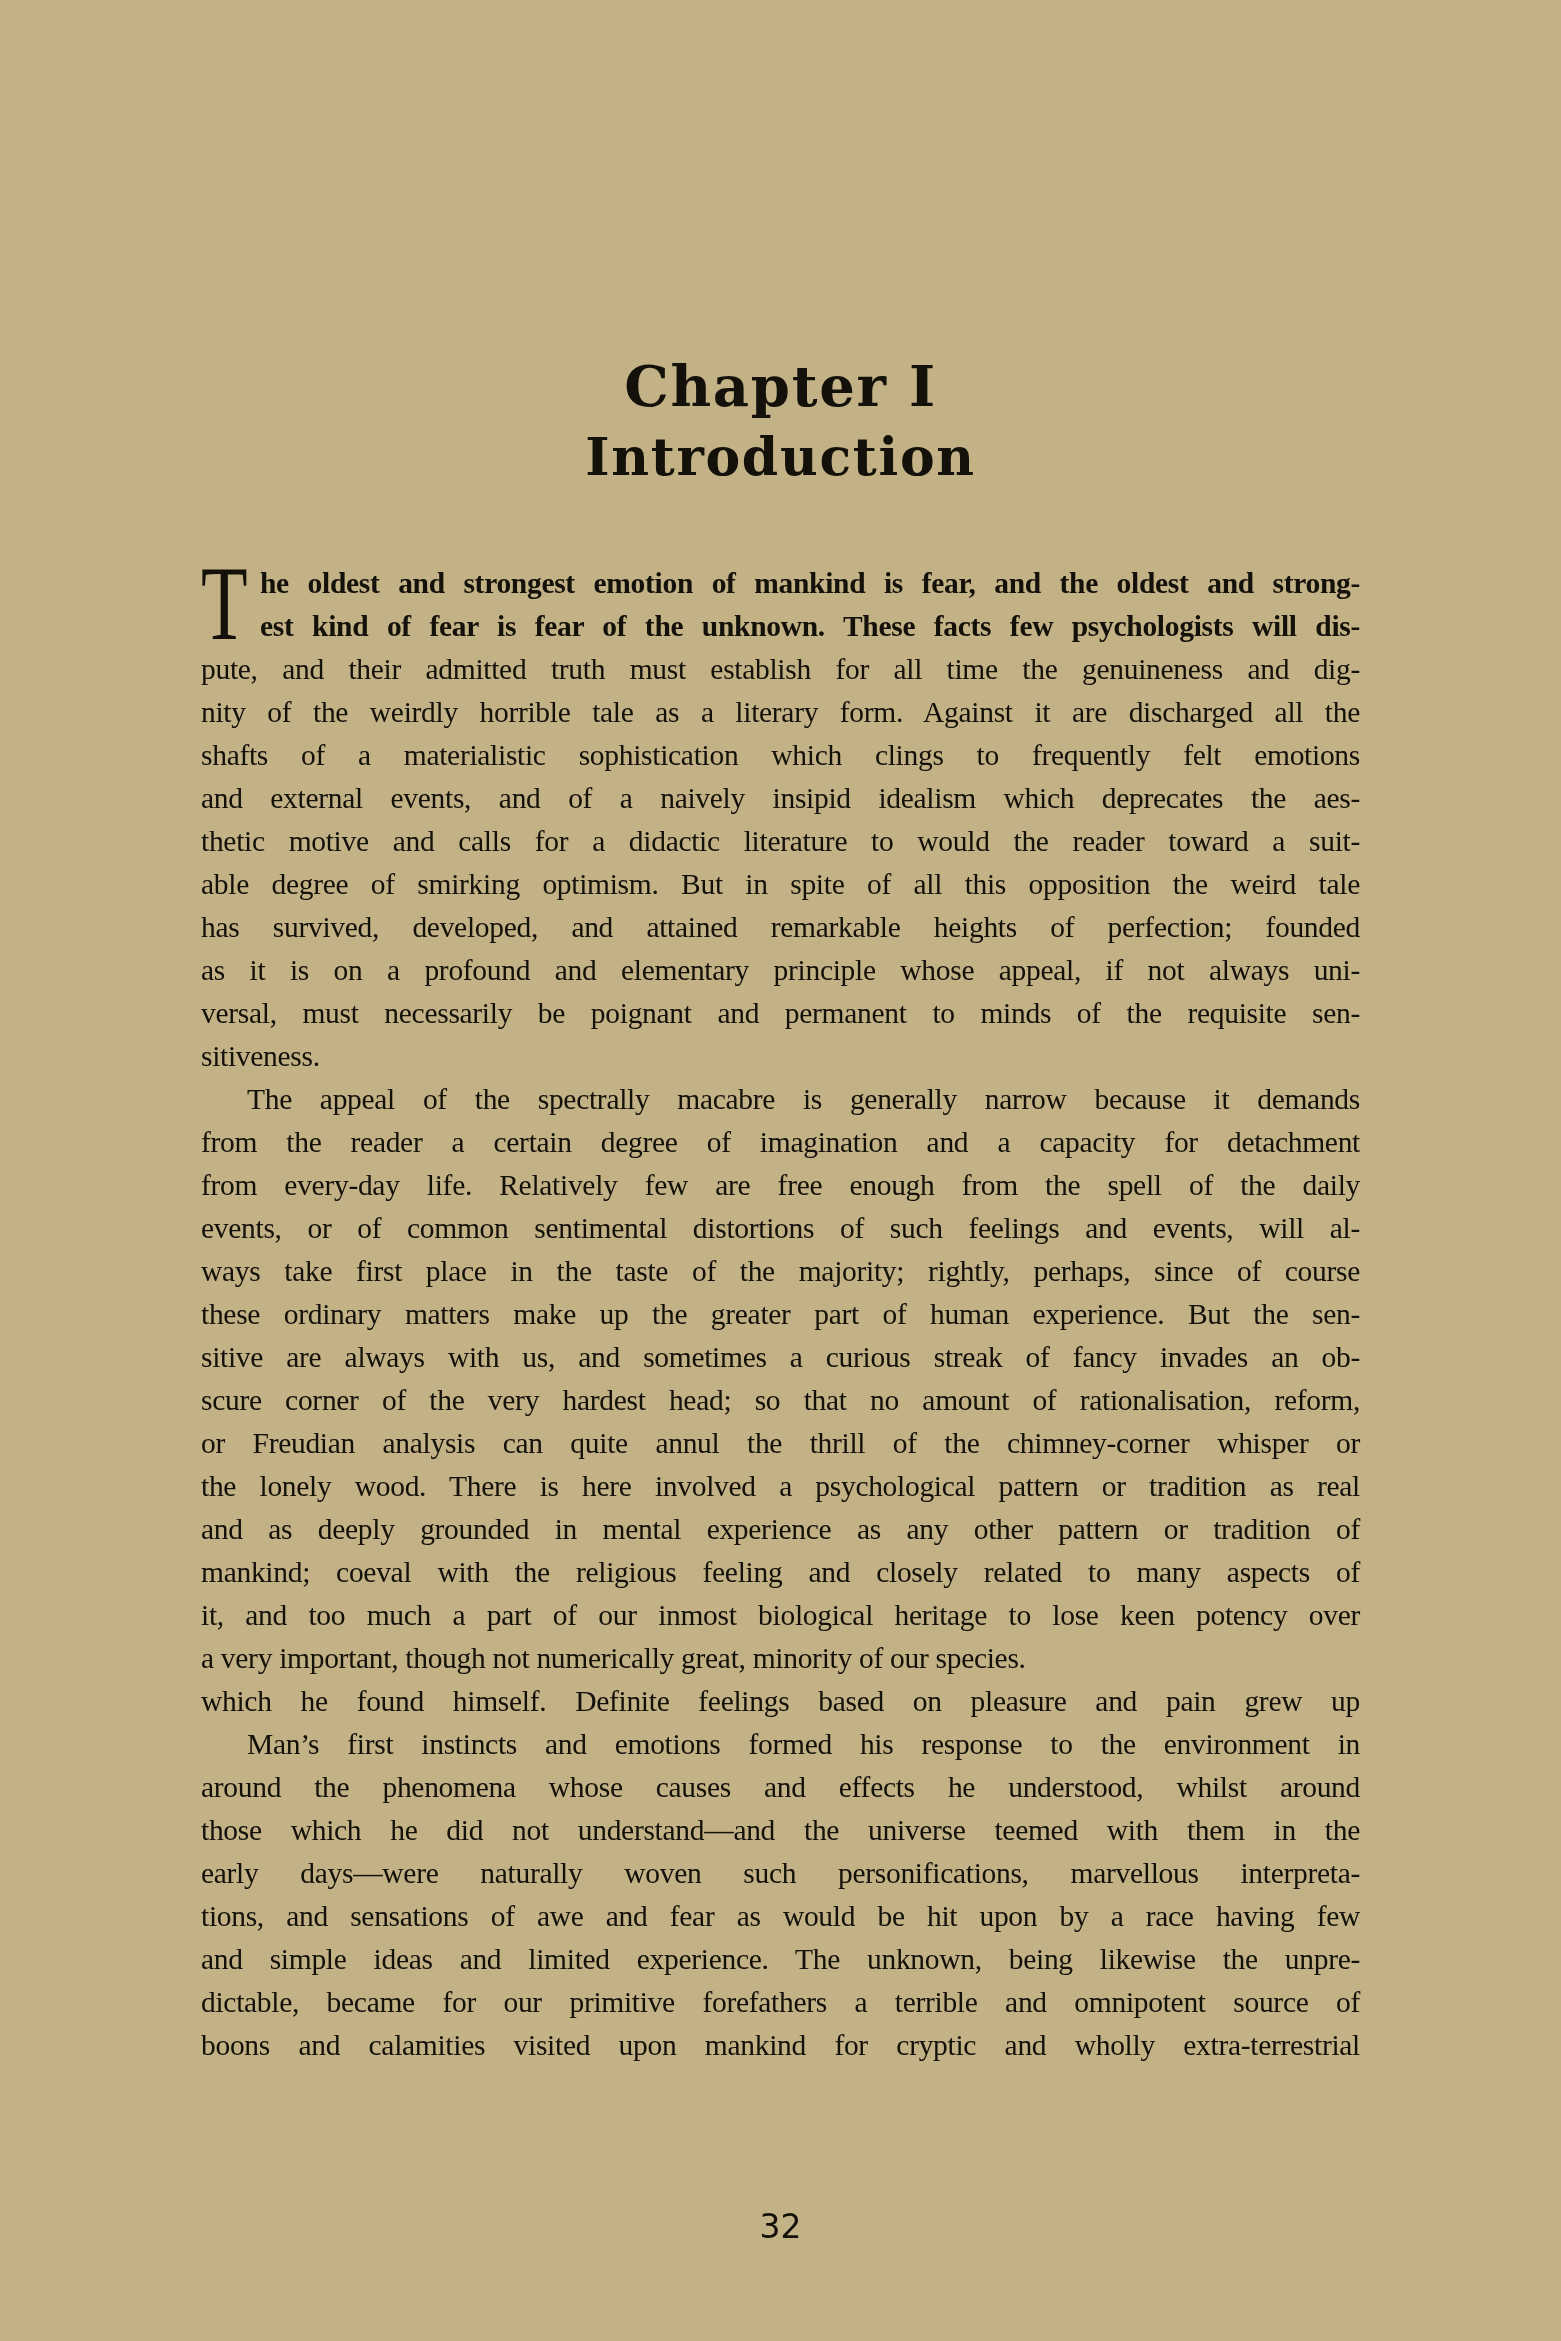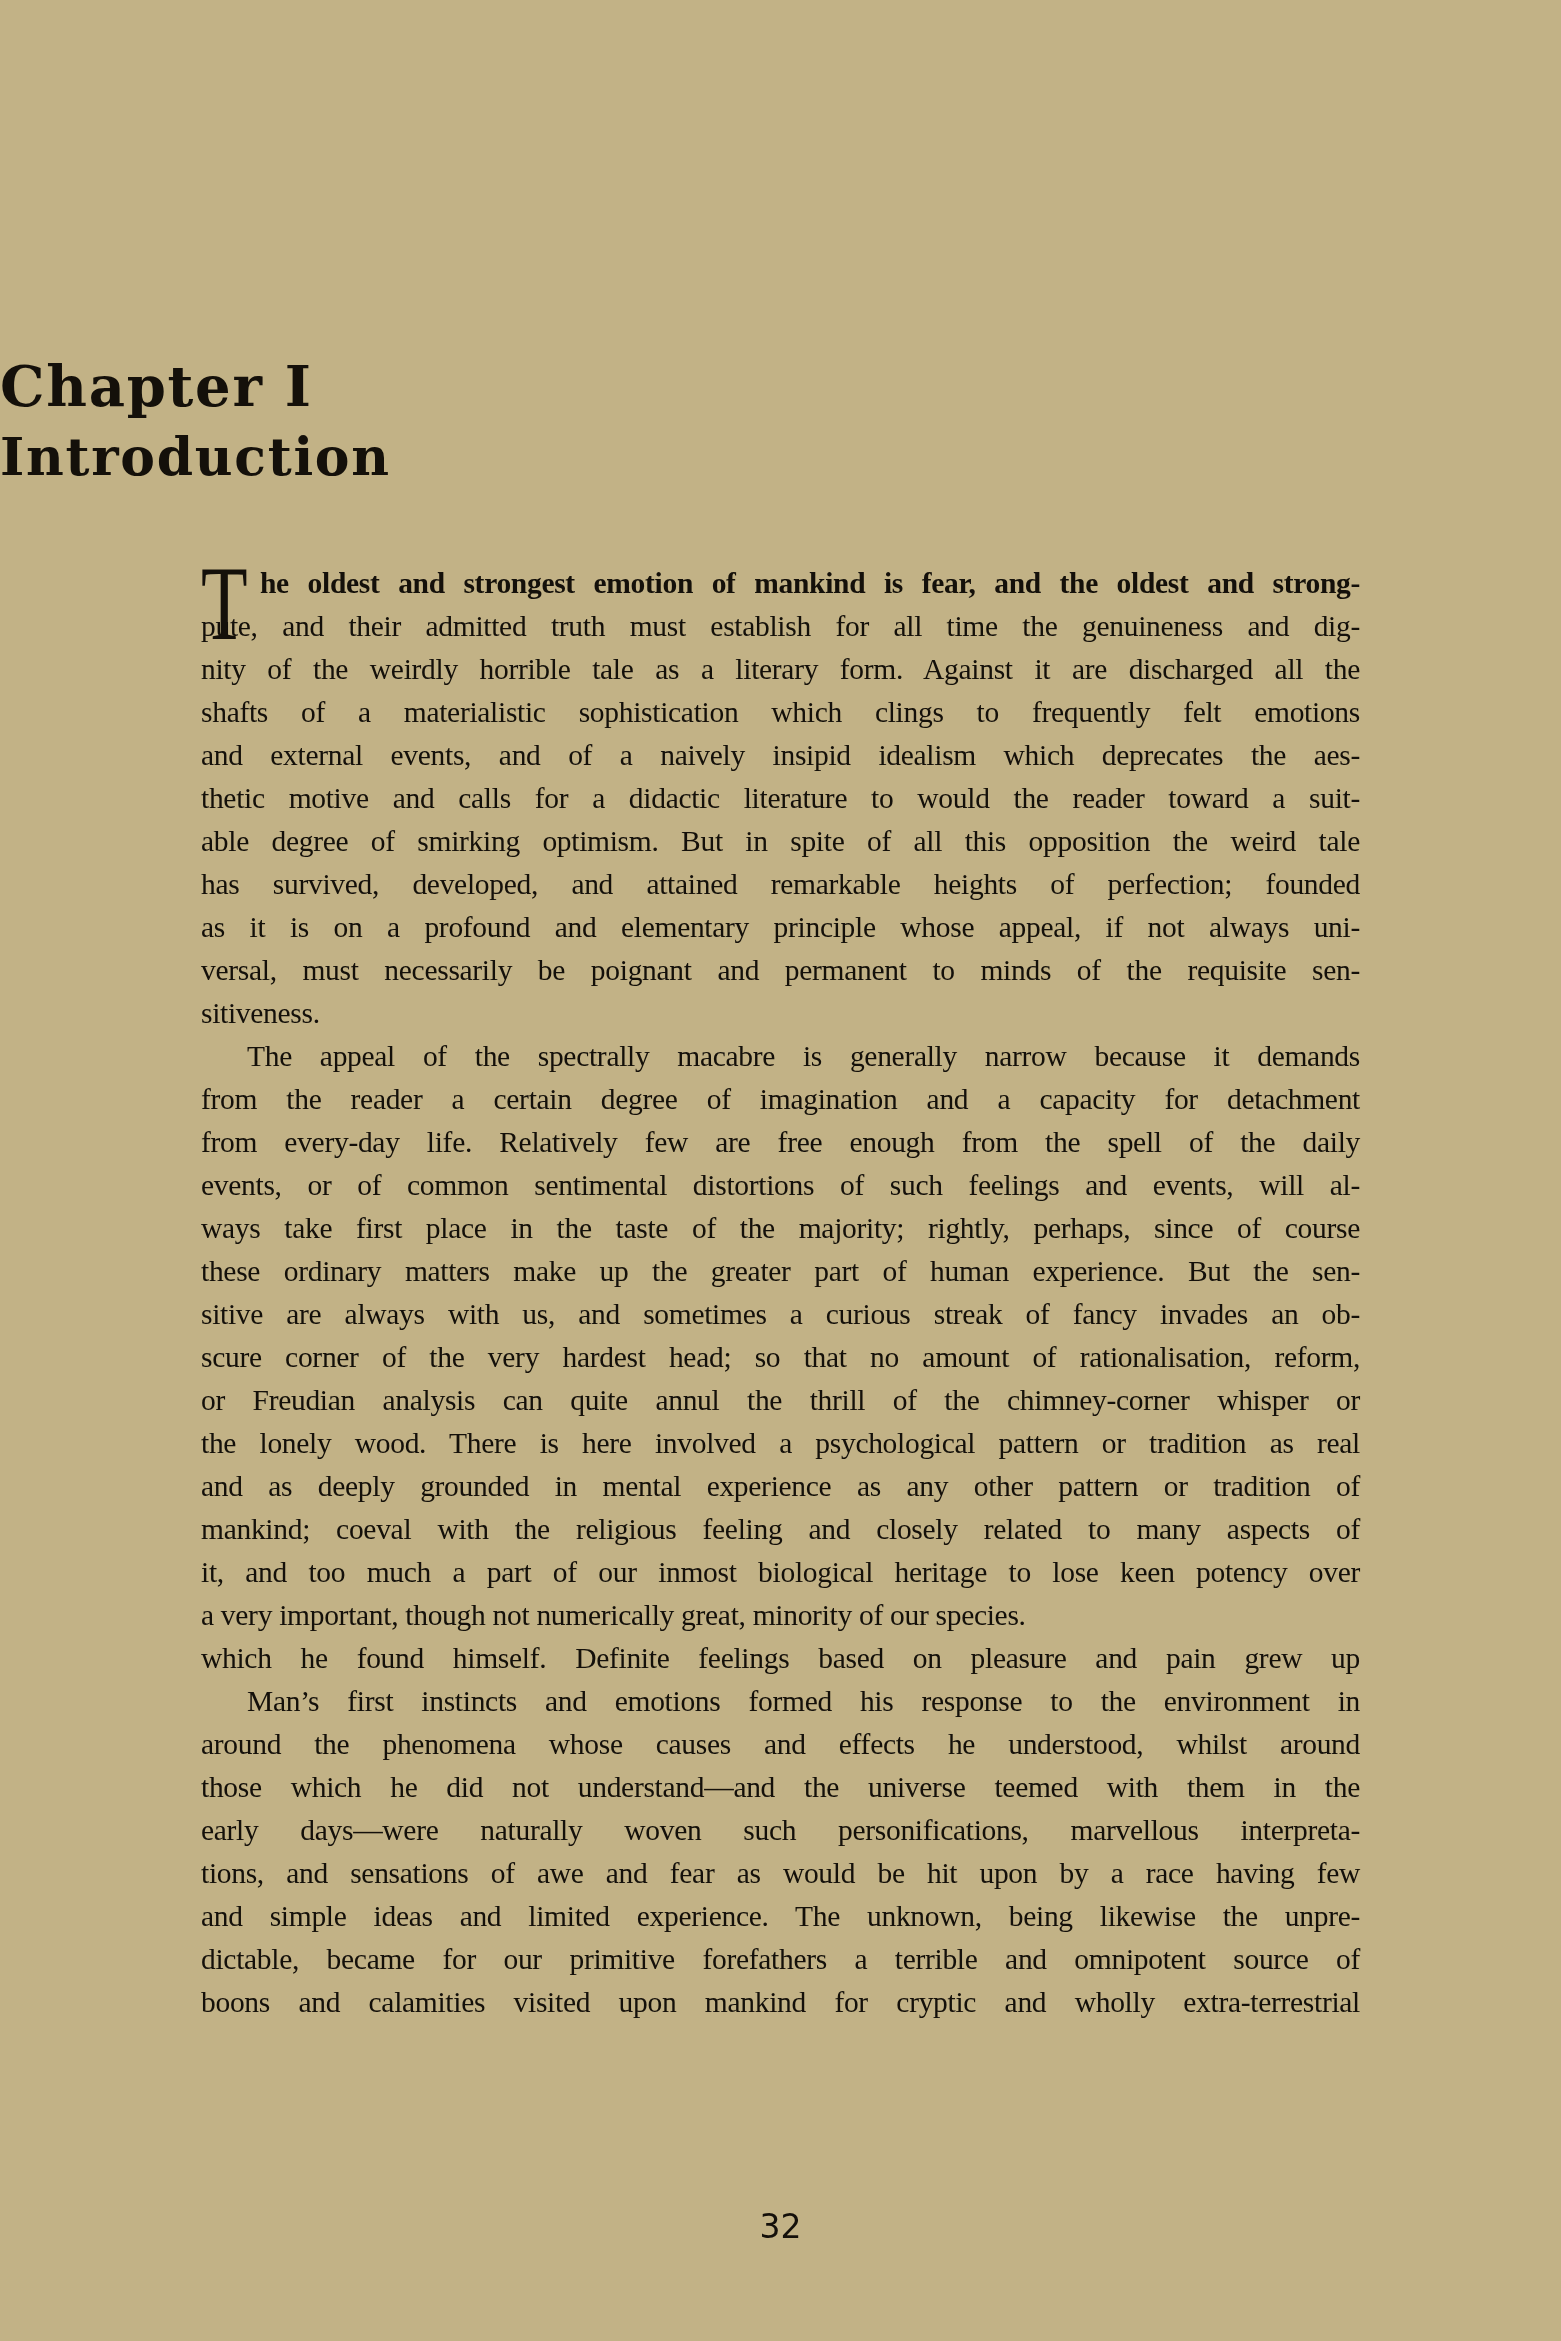--- a/index.html
+++ b/index.html
@@ -14,20 +14,21 @@
     color: #14100a;      
     overflow: hidden;
   }
 
   
   .heading {
     position: absolute;
     top: 350px;
     left: 0;
     right: 0;
+    text-align: center;
     font-family: "DejaVu Serif", serif;
     font-weight: 700;
   }
   .heading .chapter-line {
     font-size: 56px;
     line-height: 73px;
     letter-spacing: 1.7px;
   }
   .heading .title-line {
     font-size: 52px;
@@ -96,20 +97,21 @@
   <div class="heading">
     <div class="chapter-line">Chapter I</div>
     <div class="title-line">Introduction</div>
   </div>
 
   <div class="body-text">
 
     <div class="para">
       <span class="dropcap">T</span>
       <div class="line dc-indent">he oldest and strongest emotion of mankind is fear, and the oldest and strong-</div>
+      <div class="line dc-indent">est kind of fear is fear of the unknown. These facts few psychologists will dis-</div>
       <div class="line">pute, and their admitted truth must establish for all time the genuineness and dig-</div>
       <div class="line">nity of the weirdly horrible tale as a literary form. Against it are discharged all the</div>
       <div class="line">shafts of a materialistic sophistication which clings to frequently felt emotions</div>
       <div class="line">and external events, and of a naively insipid idealism which deprecates the aes-</div>
       <div class="line">thetic motive and calls for a didactic literature to would the reader toward a suit-</div>
       <div class="line">able degree of smirking optimism. But in spite of all this opposition the weird tale</div>
       <div class="line">has survived, developed, and attained remarkable heights of perfection; founded</div>
       <div class="line">as it is on a profound and elementary principle whose appeal, if not always uni-</div>
       <div class="line">versal, must necessarily be poignant and permanent to minds of the requisite sen-</div>
       <div class="line lastline">sitiveness.</div>

